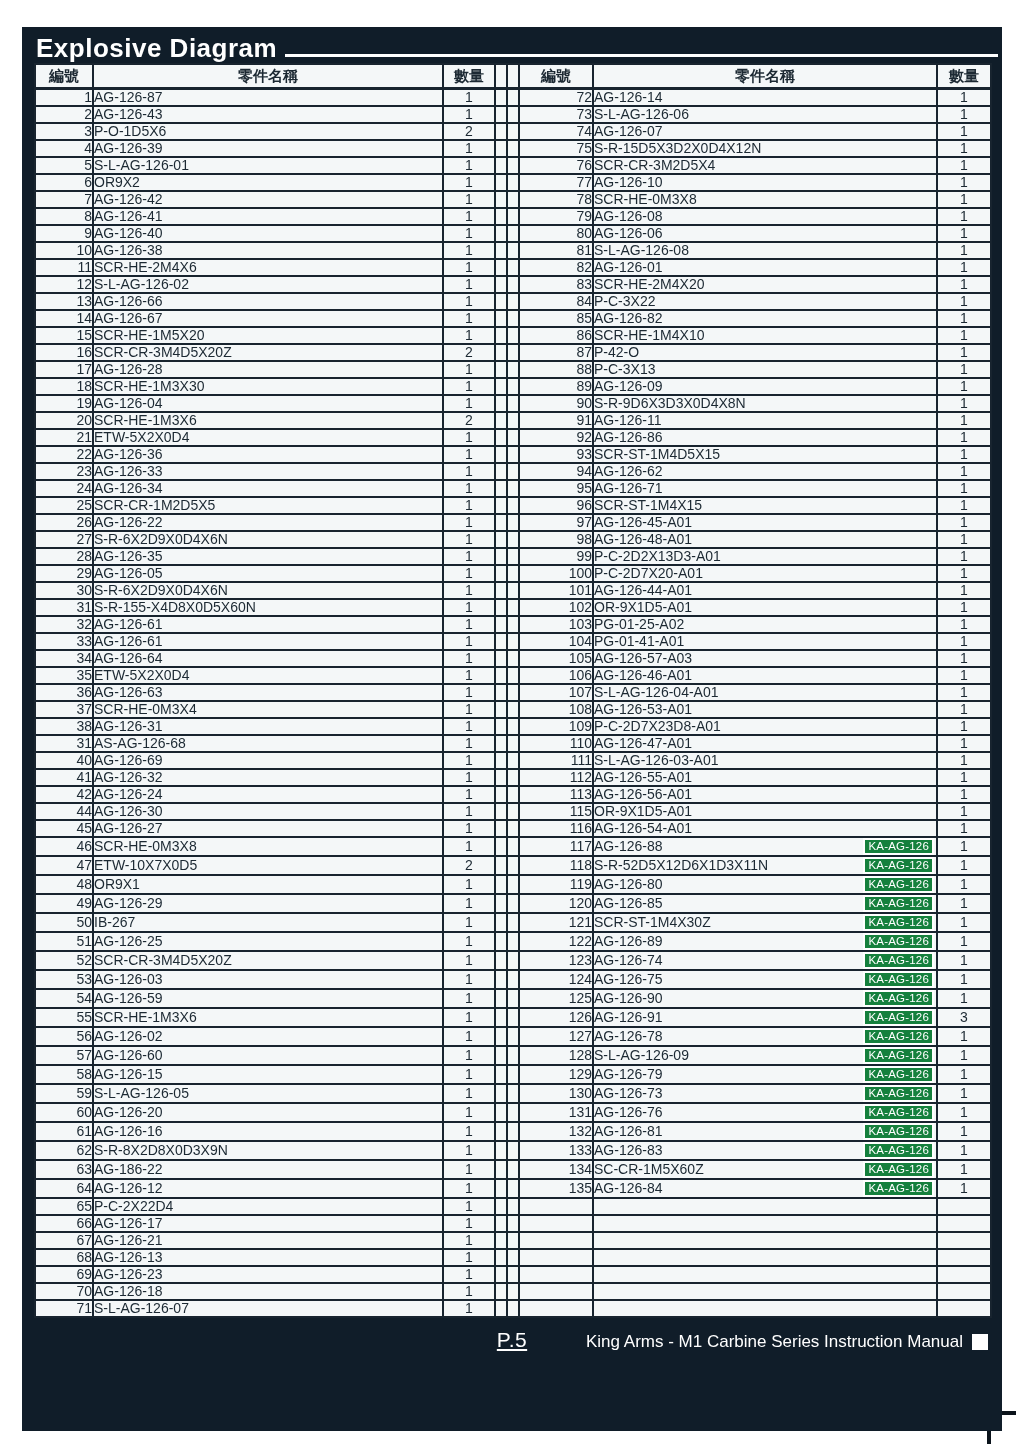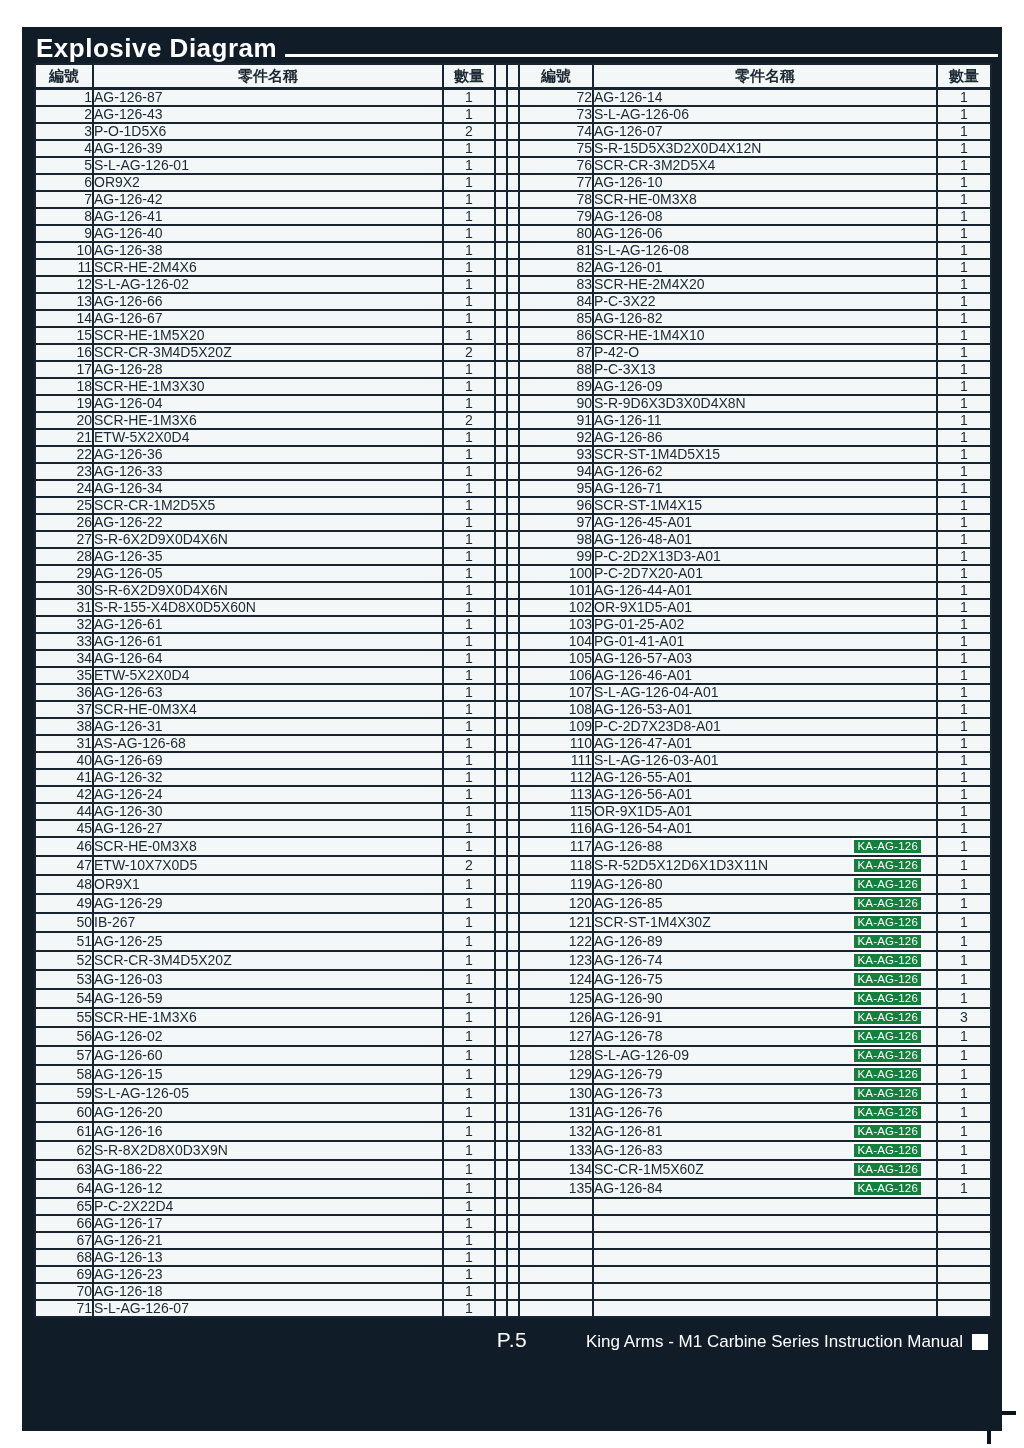--- a/index.html
+++ b/index.html
@@ -17,27 +17,27 @@
   table.parts th, table.parts td {
     border:2px solid #18242f; background:#f4f7f8; color:#1c2933;
     font-size:14px; height:16px; line-height:15px; padding:0;
     overflow:hidden; white-space:nowrap;
   }
   table.parts th { font-size:15px; font-weight:bold; height:22px; line-height:22px;
                    text-align:center; border-bottom:3px solid #18242f; }
   td.no   { text-align:right; padding-right:8px; }
   td.name { text-align:left;  padding-left:8px; }
   td.qty  { text-align:center; }
-  .namewrap { display:flex; align-items:center; justify-content:space-between; padding-right:13px; }
+  .namewrap { display:flex; align-items:center; justify-content:space-between; padding-right:2px; }
   .badge { display:inline-block; background:#15803d; color:#ffffff; border:2px solid #ffffff;
            font-size:11.5px; line-height:11px; padding:1px 3px; letter-spacing:.2px; }
 
   .footer { flex:1; position:relative; color:#ffffff; }
   .page-num { position:absolute; left:0; right:0; top:10px; text-align:center;
-              font-size:21px; letter-spacing:.5px; }
+              font-size:21px; letter-spacing:.5px;text-decoration:underline; }
   .brand-row { position:absolute; right:14px; top:14px; display:flex; align-items:center; gap:9px;
                font-size:17px; }
   .brand-square { width:16px; height:16px; background:#ffffff; }
 
   .crop-v { position:absolute; left:987px; top:1431px; width:4px; height:13px; background:#0b131b; }
   .crop-h { position:absolute; left:1002px; top:1411px; width:14px; height:4px; background:#0b131b; }
 </style>
 </head>
 <body>
 

